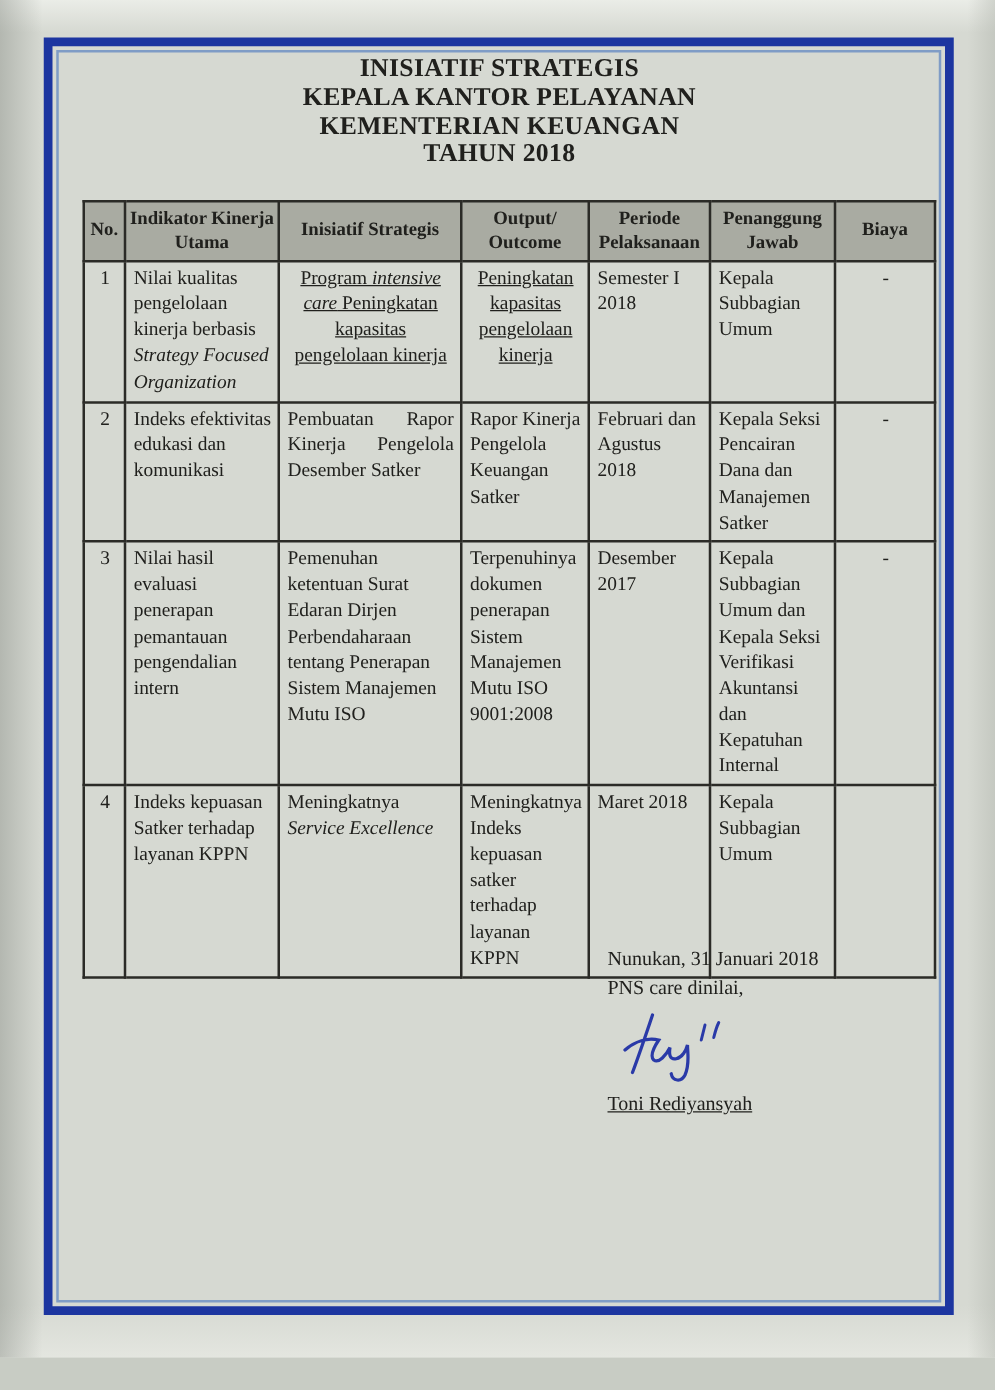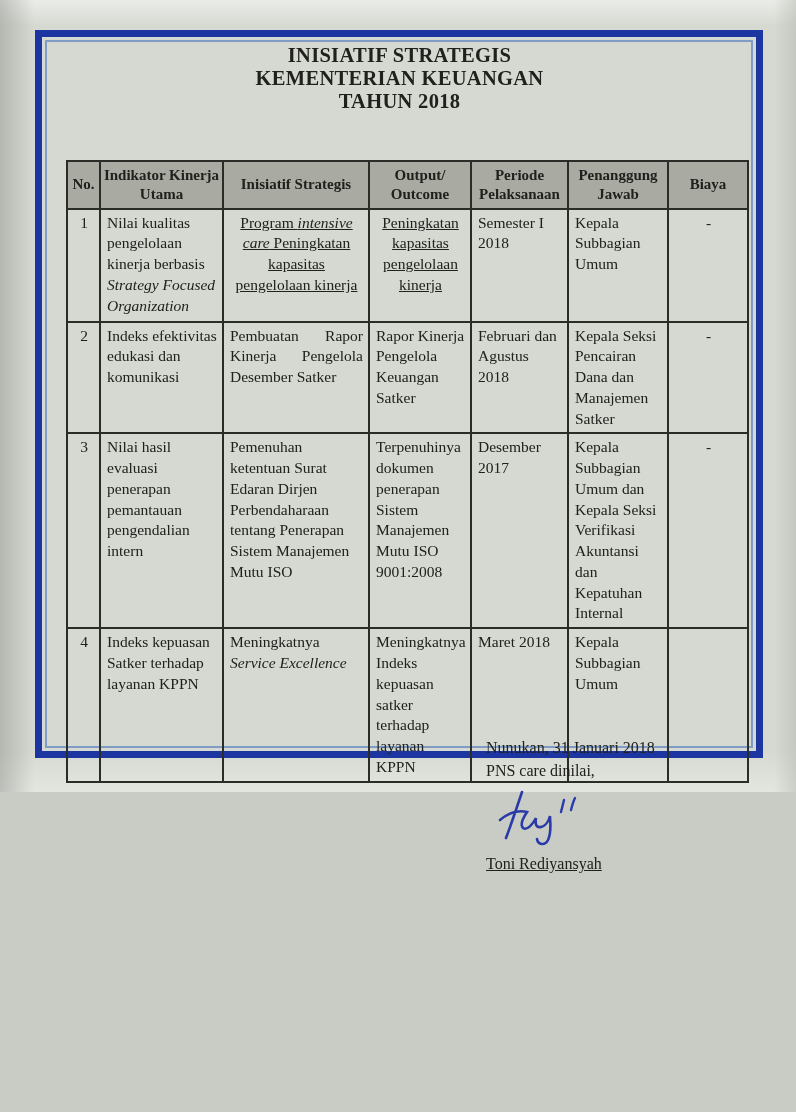--- a/index.html
+++ b/index.html
@@ -12,21 +12,21 @@
     --sig:#2a3aa8;
   }
   html,body{margin:0;padding:0;}
   body{
     width:796px;height:1112px;overflow:hidden;
     font-family:"Liberation Serif","DejaVu Serif",serif;
     color:var(--ink);
     background:#c8ccc4;
   }
   .page{
-    position:relative;width:796px;height:792px;
+    position:relative;width:796px;height:1086px;
     background:
       linear-gradient(90deg, rgba(128,133,126,.40) 0, rgba(214,217,210,0) 34px),
       linear-gradient(270deg, rgba(176,180,172,.45) 0, rgba(214,217,210,0) 22px),
       linear-gradient(180deg, rgba(238,240,235,.85) 0, rgba(214,217,210,0) 26px),
       linear-gradient(0deg, rgba(229,231,225,.9) 0, rgba(214,217,210,0) 42px),
       var(--paper);
   }
   .frame{
     position:absolute;left:35px;top:30px;right:33px;bottom:34px;
     border:7px solid var(--frame-outer);
@@ -63,37 +63,38 @@
   col.col-biaya{width:80px;}
   td.col-no, td.col-biaya{text-align:center;}
   td.center{text-align:center;text-decoration:underline;}
   td.justify{text-align:justify;}
   .it{font-style:italic;}
   tbody tr:nth-child(1){height:113px;}
   tbody tr:nth-child(2){height:97px;}
   tbody tr:nth-child(3){height:172px;}
   tbody tr:nth-child(4){height:104px;}
   .sig-block{
-    position:absolute;left:486px;top:736px;width:250px;
+    position:absolute;left:486px;top:756px;width:250px;
     font-size:16px;line-height:1.45;
   }
   .sig-line{white-space:nowrap;}
   .sig-draw{margin:6px 0 2px 8px;height:62px;}
   .sig-name{margin-top:2px;text-decoration:underline;}
 </style>
 </head>
 <body>
 
 <div class="page">
   <div class="frame">
     <div class="frame-inner-line"></div>
   </div>
 
   <div class="title-block">
       <div>INISIATIF STRATEGIS</div>
+      <div>KEPALA KANTOR PELAYANAN</div>
       <div>KEMENTERIAN KEUANGAN</div>
       <div>TAHUN 2018</div>
     </div>
 
   <table class="doc">
     <colgroup>
         <col class="col-no">
         <col class="col-indikator">
         <col class="col-inisiatif">
         <col class="col-output">

